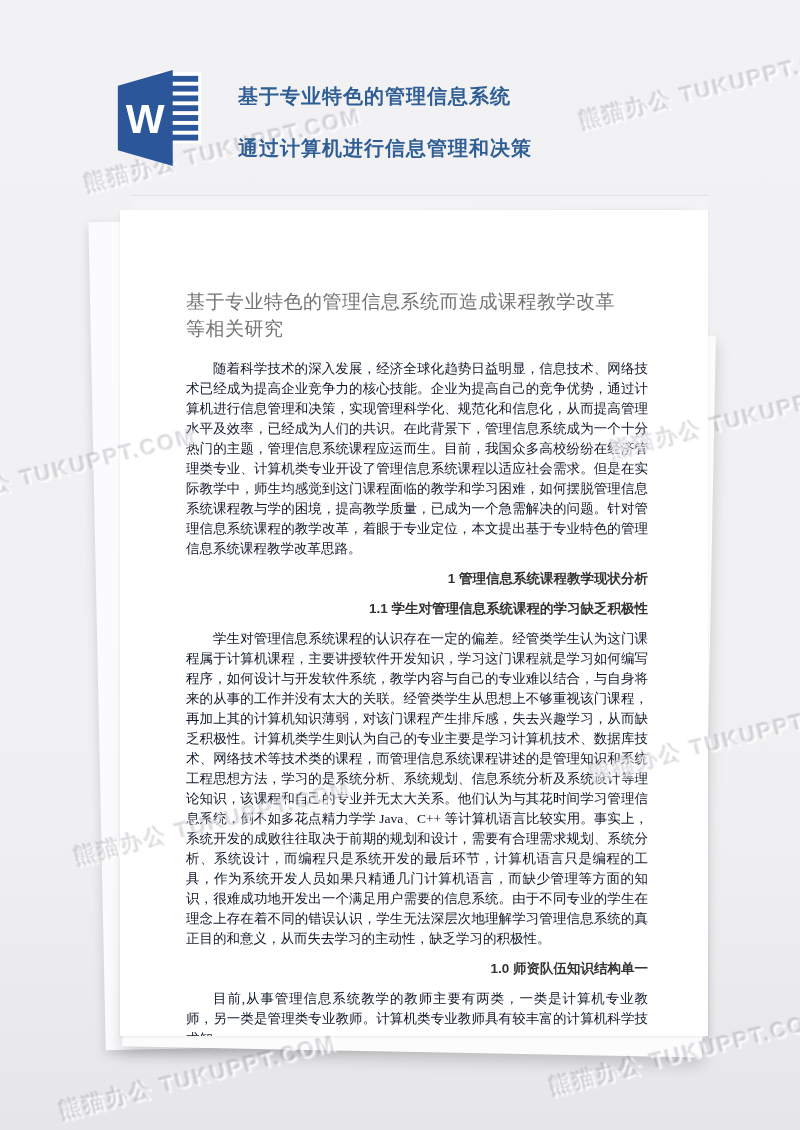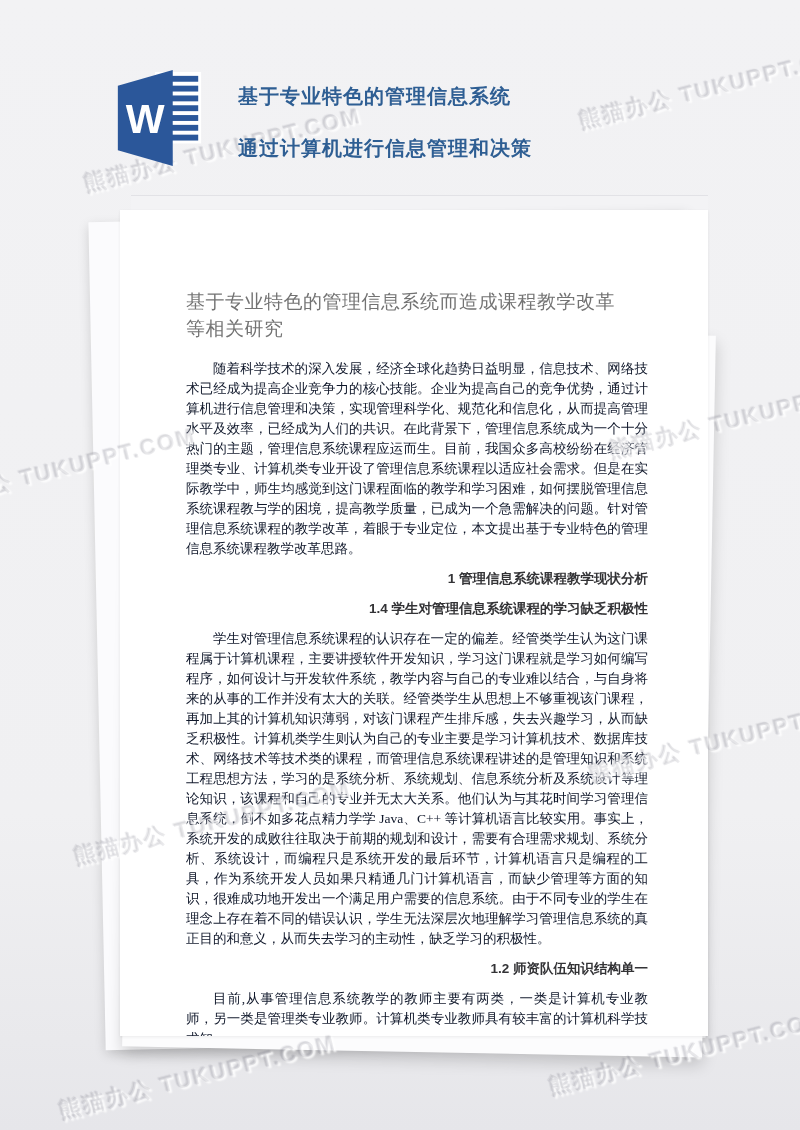--- a/index.html
+++ b/index.html
@@ -108,21 +108,21 @@
   <div class="back-sheet-0"></div>
   <div class="back-sheet-1"></div>
   <div class="back-sheet-2"></div>
 
   <div class="page">
     <div class="page-inner">
       <div class="doc-title">基于专业特色的管理信息系统而造成课程教学改革等相关研究</div>
       <div class="doc-body">
         <p>随着科学技术的深入发展，经济全球化趋势日益明显，信息技术、网络技术已经成为提高企业竞争力的核心技能。企业为提高自己的竞争优势，通过计算机进行信息管理和决策，实现管理科学化、规范化和信息化，从而提高管理水平及效率，已经成为人们的共识。在此背景下，管理信息系统成为一个十分热门的主题，管理信息系统课程应运而生。目前，我国众多高校纷纷在经济管理类专业、计算机类专业开设了管理信息系统课程以适应社会需求。但是在实际教学中，师生均感觉到这门课程面临的教学和学习困难，如何摆脱管理信息系统课程教与学的困境，提高教学质量，已成为一个急需解决的问题。针对管理信息系统课程的教学改革，着眼于专业定位，本文提出基于专业特色的管理信息系统课程教学改革思路。</p>
         <div class="doc-h">1 管理信息系统课程教学现状分析</div>
-        <div class="doc-h">1.4 学生对管理信息系统课程的学习缺乏积极性</div>
+        <div class="doc-h">1.1 学生对管理信息系统课程的学习缺乏积极性</div>
         <p>学生对管理信息系统课程的认识存在一定的偏差。经管类学生认为这门课程属于计算机课程，主要讲授软件开发知识，学习这门课程就是学习如何编写程序，如何设计与开发软件系统，教学内容与自己的专业难以结合，与自身将来的从事的工作并没有太大的关联。经管类学生从思想上不够重视该门课程，再加上其的计算机知识薄弱，对该门课程产生排斥感，失去兴趣学习，从而缺乏积极性。计算机类学生则认为自己的专业主要是学习计算机技术、数据库技术、网络技术等技术类的课程，而管理信息系统课程讲述的是管理知识和系统工程思想方法，学习的是系统分析、系统规划、信息系统分析及系统设计等理论知识，该课程和自己的专业并无太大关系。他们认为与其花时间学习管理信息系统，倒不如多花点精力学学 Java、C++ 等计算机语言比较实用。事实上，系统开发的成败往往取决于前期的规划和设计，需要有合理需求规划、系统分析、系统设计，而编程只是系统开发的最后环节，计算机语言只是编程的工具，作为系统开发人员如果只精通几门计算机语言，而缺少管理等方面的知识，很难成功地开发出一个满足用户需要的信息系统。由于不同专业的学生在理念上存在着不同的错误认识，学生无法深层次地理解学习管理信息系统的真正目的和意义，从而失去学习的主动性，缺乏学习的积极性。</p>
-        <div class="doc-h">1.2 师资队伍知识结构单一</div>
+        <div class="doc-h">1.0 师资队伍知识结构单一</div>
         <p>目前,从事管理信息系统教学的教师主要有两类，一类是计算机专业教师，另一类是管理类专业教师。计算机类专业教师具有较丰富的计算机科学技术知</p>
       </div>
     </div>
   </div>
 
 </div>
 
 </body></html>

